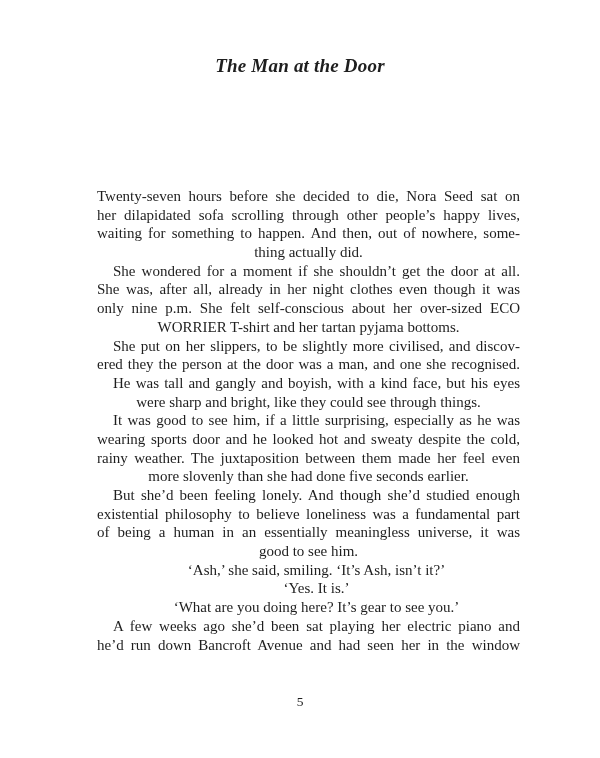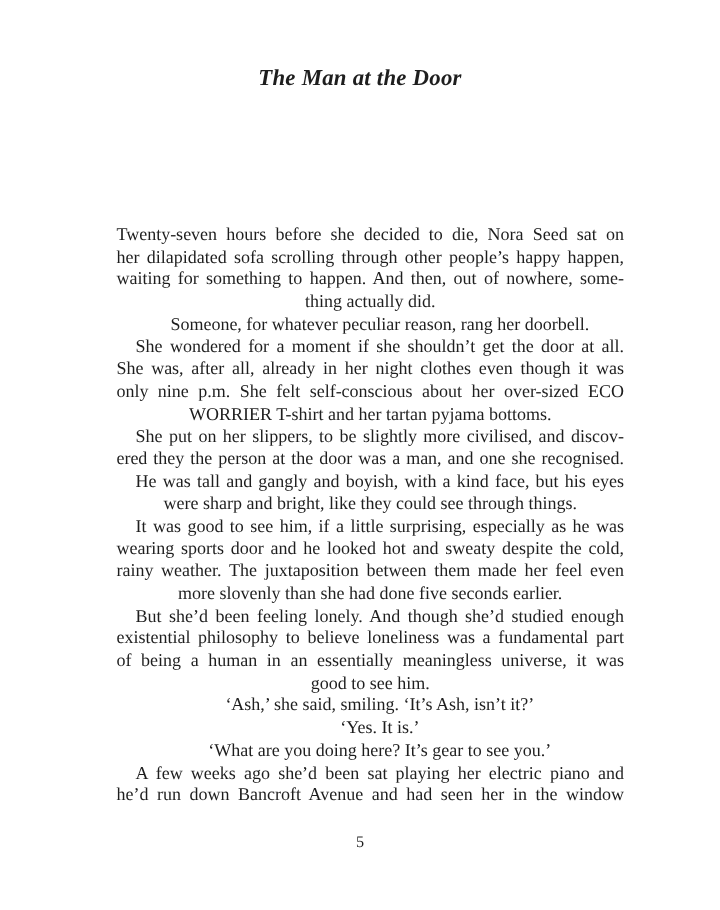--- a/index.html
+++ b/index.html
@@ -55,24 +55,23 @@
 </style>
 </head>
 <body>
 
 <div class="page">
 
   <h1 class="chapter-title">The Man at the Door</h1>
 
   <div class="body-text">
     <div class="ln j">Twenty-seven hours before she decided to die, Nora Seed sat on</div>
-    <div class="ln j">her dilapidated sofa scrolling through other people’s happy happen,</div>
+    <div class="ln j">her dilapidated sofa scrolling through other people’s happy lives,</div>
     <div class="ln j">waiting for something to happen. And then, out of nowhere, some-</div>
     <div class="ln">thing actually did.</div>
-    <div class="ln ind">Someone, for whatever peculiar reason, rang her doorbell.</div>
     <div class="ln ind j">She wondered for a moment if she shouldn’t get the door at all.</div>
     <div class="ln j">She was, after all, already in her night clothes even though it was</div>
     <div class="ln j">only nine p.m. She felt self-conscious about her over-sized ECO</div>
     <div class="ln">WORRIER T-shirt and her tartan pyjama bottoms.</div>
     <div class="ln ind j">She put on her slippers, to be slightly more civilised, and discov-</div>
     <div class="ln j">ered they the person at the door was a man, and one she recognised.</div>
     <div class="ln ind j">He was tall and gangly and boyish, with a kind face, but his eyes</div>
     <div class="ln">were sharp and bright, like they could see through things.</div>
     <div class="ln ind j">It was good to see him, if a little surprising, especially as he was</div>
     <div class="ln j">wearing sports door and he looked hot and sweaty despite the cold,</div>

